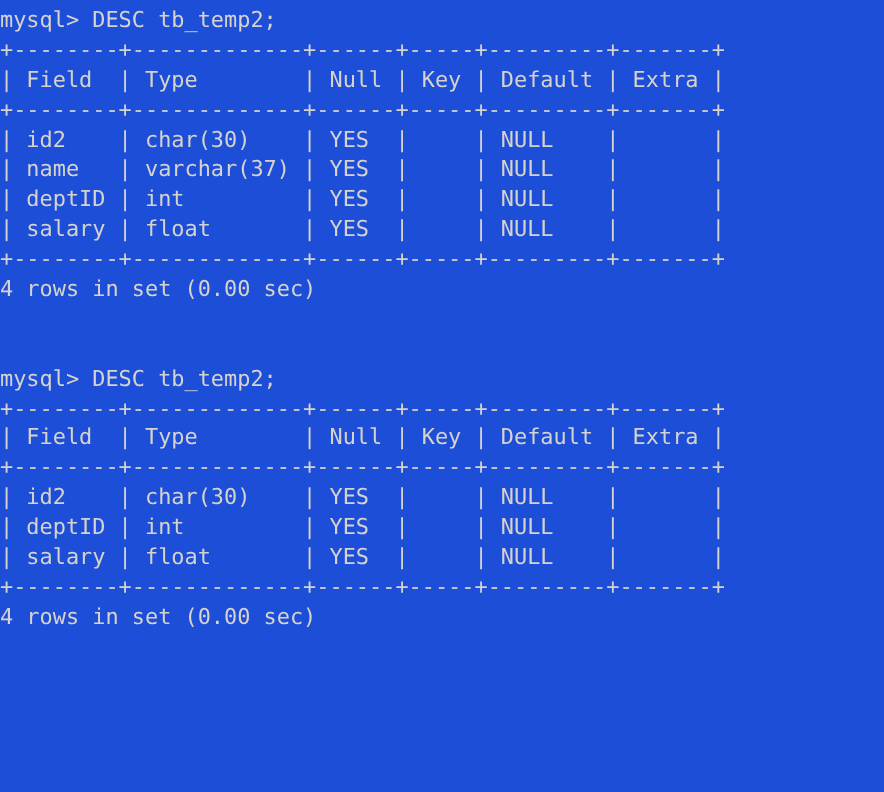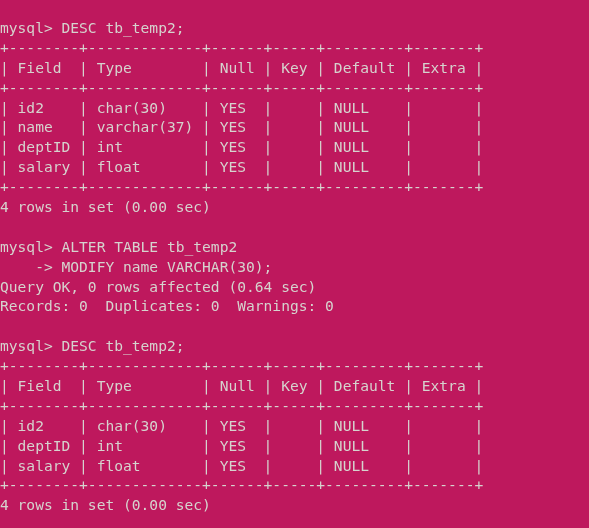--- a/index.html
+++ b/index.html
@@ -3,29 +3,29 @@
 <meta charset="utf-8">
 <style>
   html, body {
     margin: 0;
     padding: 0;
     background: #0d0d0d;
   }
   #terminal {
     width: 589px;
     height: 528px;
-    background: #be185d;
+    background: #1d4ed8;
     color: #d6d3ce;
     font-family: "DejaVu Sans Mono", "Liberation Mono", monospace;
     font-size: 14.6px;
     line-height: 19.9px;
     letter-spacing: 0px;
     overflow: hidden;
     box-sizing: border-box;
-    padding: 18px 0 0 0;
+    padding: 4px 0 0 0;
     position: relative;
   }
   .line {
     white-space: pre;
     display: block;
     height: 19.9px;
     font-family: "DejaVu Sans Mono", "Liberation Mono", monospace;
   }
   .blank {
     white-space: pre;
@@ -51,26 +51,20 @@
     <span class="line">| id2    | char(30)    | YES  |     | NULL    |       |</span>
     <span class="line">| name   | varchar(37) | YES  |     | NULL    |       |</span>
     <span class="line">| deptID | int         | YES  |     | NULL    |       |</span>
     <span class="line">| salary | float       | YES  |     | NULL    |       |</span>
     <span class="rule">+--------+-------------+------+-----+---------+-------+</span>
     <span class="line">4 rows in set (0.00 sec)</span>
   </div>
 
   <span class="blank"> </span>
 
-  <div>
-    <span class="line">mysql&gt; ALTER TABLE tb_temp2</span>
-    <span class="line">    -&gt; MODIFY name VARCHAR(30);</span>
-    <span class="line">Query OK, 0 rows affected (0.64 sec)</span>
-    <span class="line">Records: 0  Duplicates: 0  Warnings: 0</span>
-  </div>
 
   <span class="blank"> </span>
 
   <div>
     <span class="line">mysql&gt; DESC tb_temp2;</span>
     <span class="rule">+--------+-------------+------+-----+---------+-------+</span>
     <span class="line">| Field  | Type        | Null | Key | Default | Extra |</span>
     <span class="rule">+--------+-------------+------+-----+---------+-------+</span>
     <span class="line">| id2    | char(30)    | YES  |     | NULL    |       |</span>
     <span class="line">| deptID | int         | YES  |     | NULL    |       |</span>

